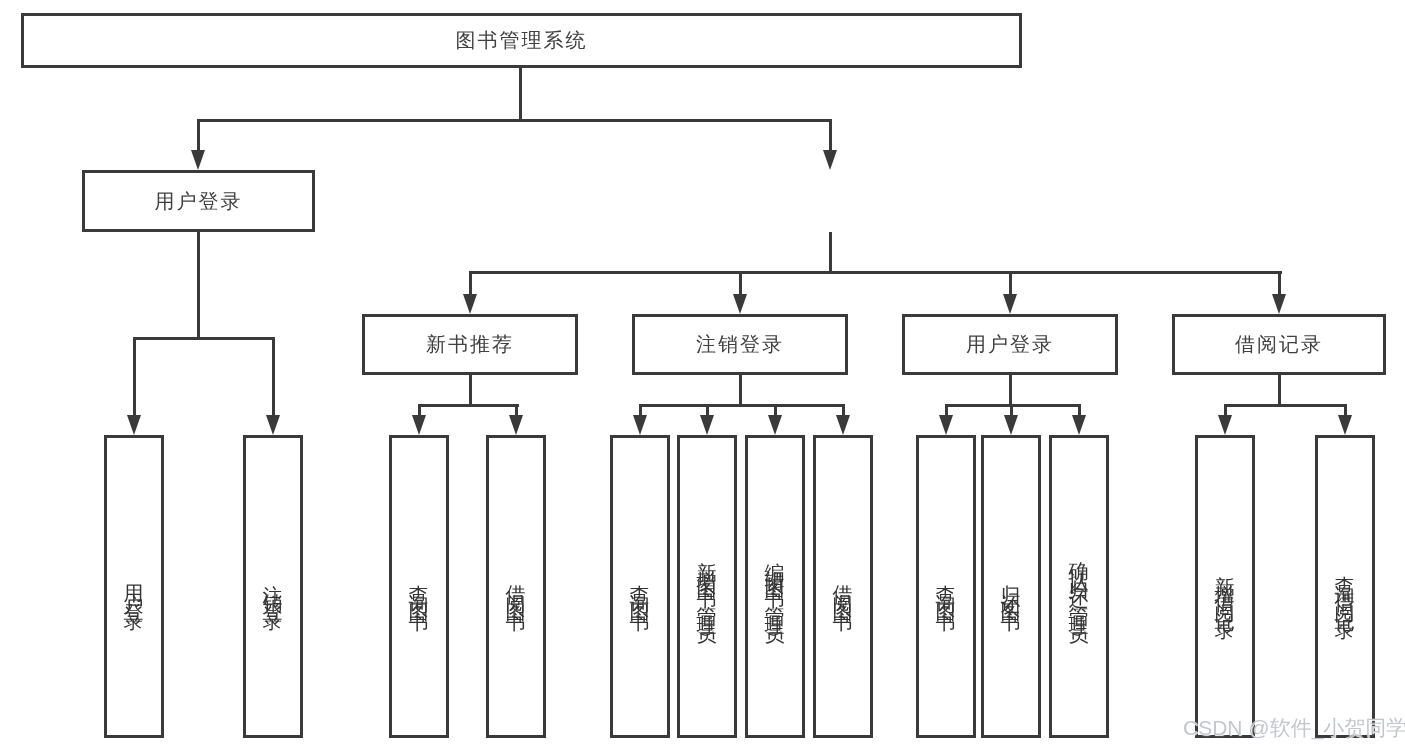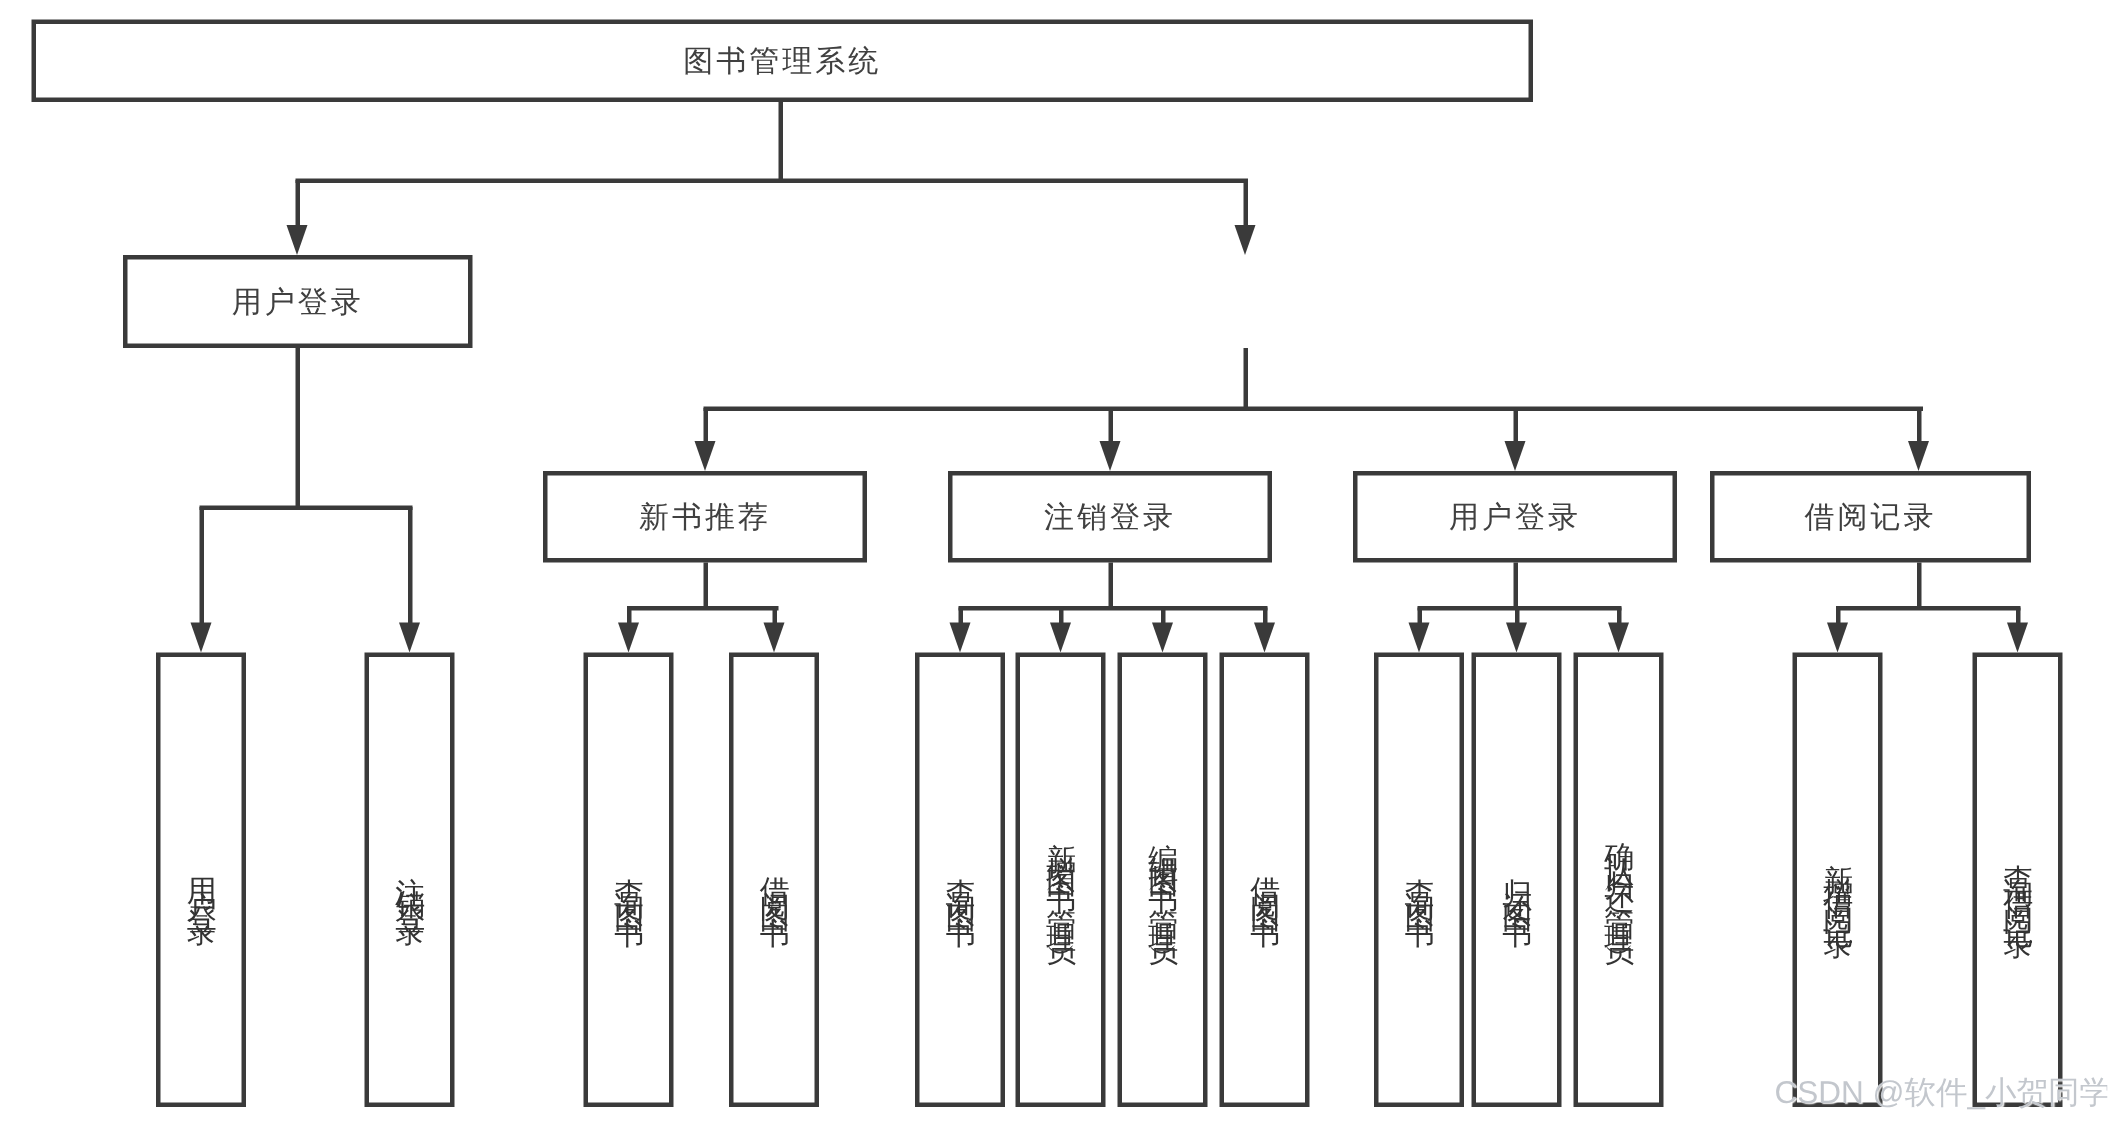--- a/index.html
+++ b/index.html
@@ -107,21 +107,21 @@
 
   <div class="box" style="left:362px; top:314px; width:216px; height:61px;">
     <span>新书推荐</span>
   </div>
   <div class="box" style="left:632px; top:314px; width:216px; height:61px;">
     <span>注销登录</span>
   </div>
   <div class="box" style="left:902px; top:314px; width:216px; height:61px;">
     <span>用户登录</span>
   </div>
-  <div class="box" style="left:1140px; top:314px; width:214px; height:61px;align-items:center;">
+  <div class="box" style="left:1172px; top:314px; width:214px; height:61px;align-items:center;">
     <span>借阅记录</span>
   </div>
 
   <div class="vline" style="left:469px; top:375px; width:3px; height:31px;"></div>
   <div class="hline" style="left:418px; top:404px; width:101px; height:3px;"></div>
   <div class="vline" style="left:418px; top:405px; width:3px; height:12px;"></div>
   <div class="arrow" style="left:412px; top:415px;"></div>
   <div class="vline" style="left:515px; top:405px; width:3px; height:12px;"></div>
   <div class="arrow" style="left:509px; top:415px;"></div>
 

